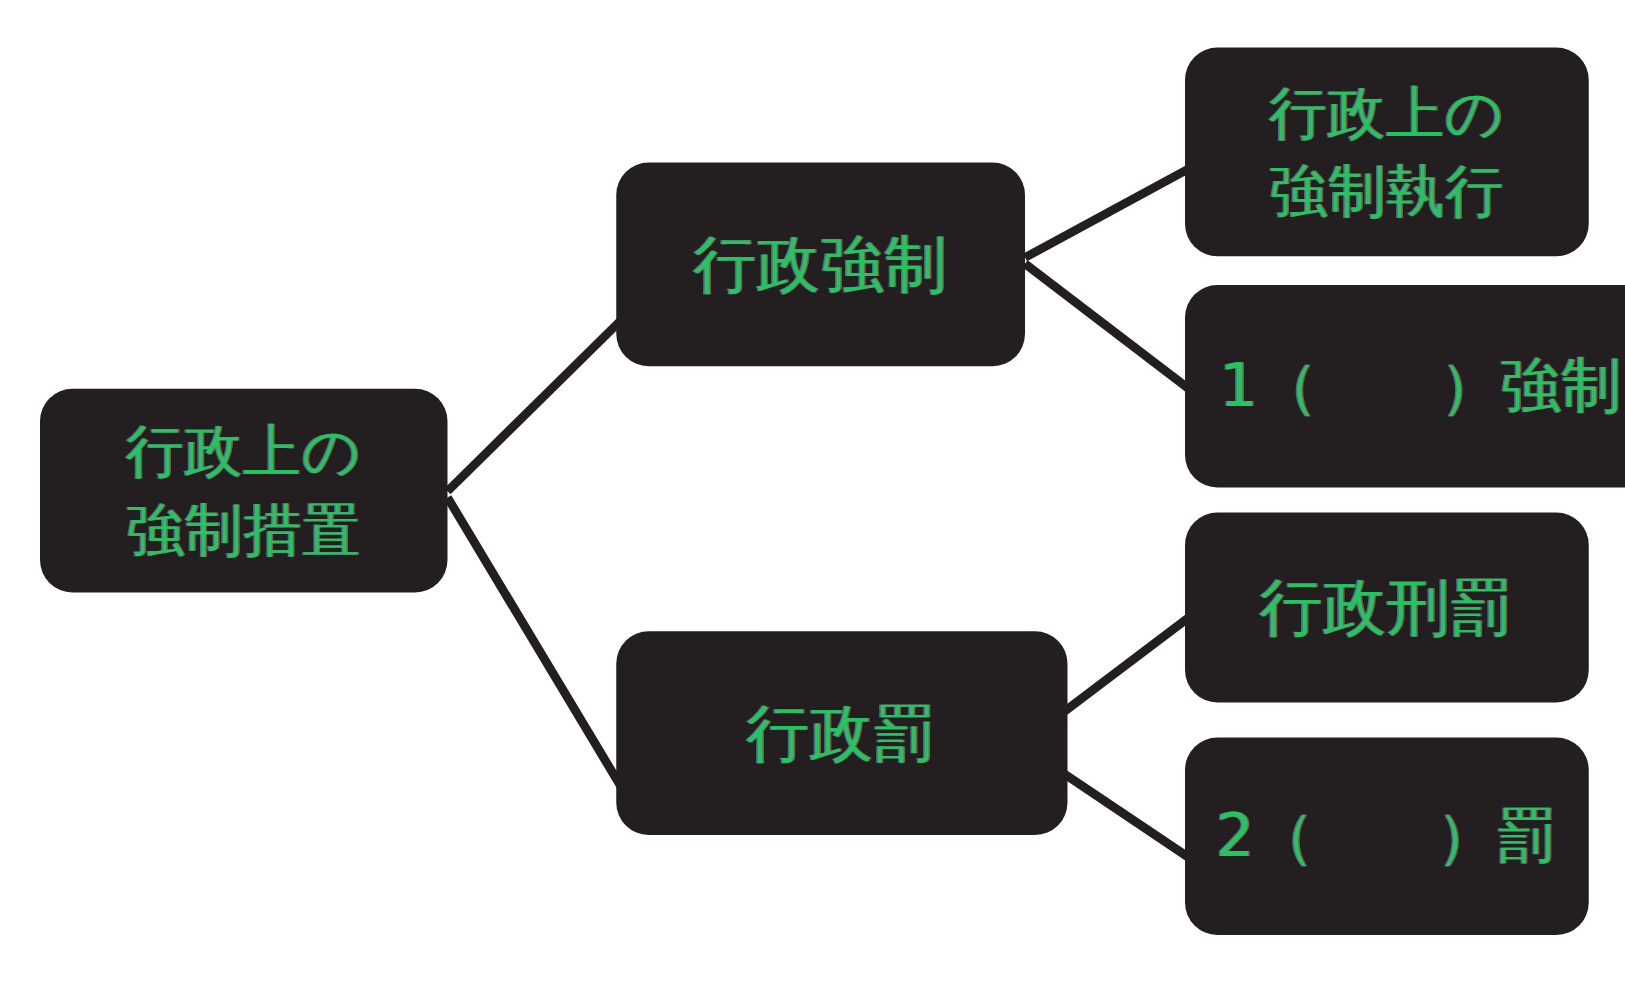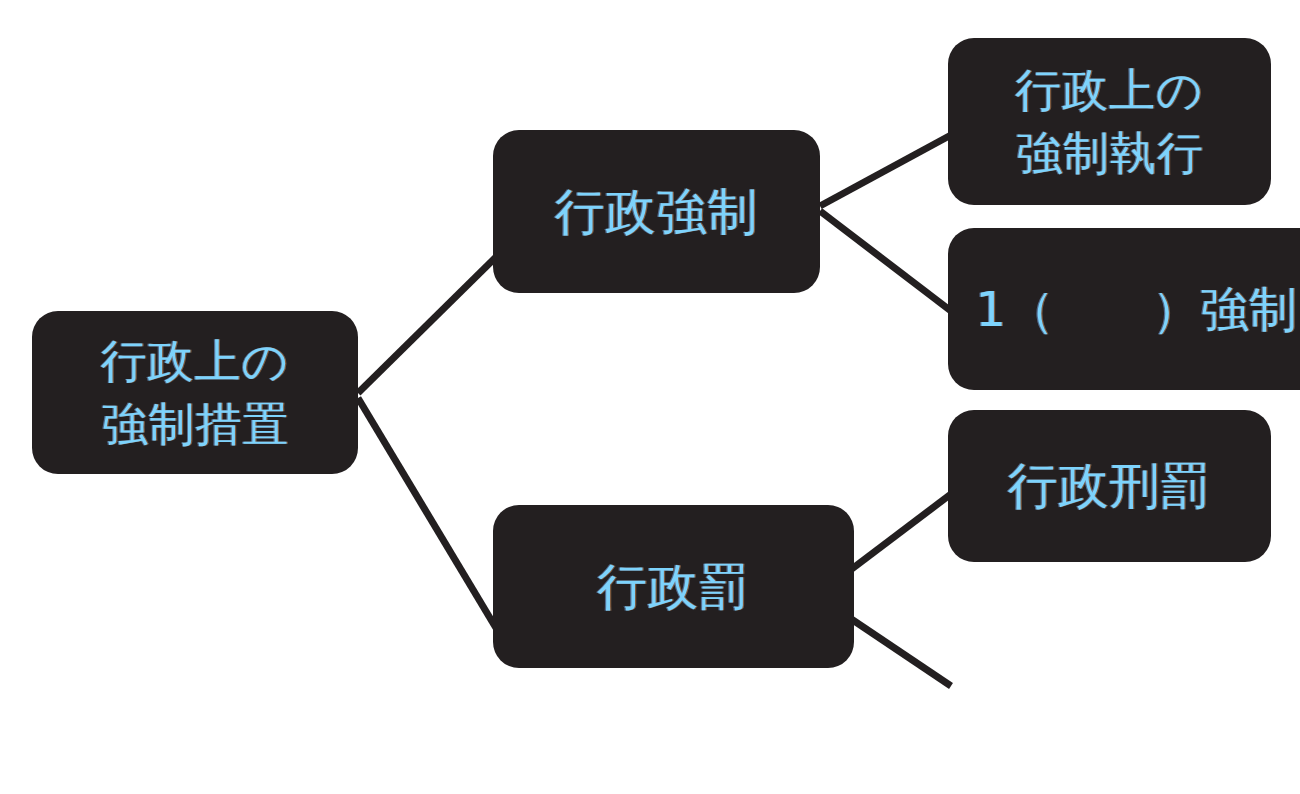--- a/index.html
+++ b/index.html
@@ -27,22 +27,22 @@
     position: absolute;
     background: #231f20;
     border-radius: 26px;
     display: flex;
     align-items: center;
     justify-content: center;
     box-sizing: border-box;
     z-index: 2;
   }
   .node-label {
-    color: #7dd3fc;
-    text-align: right;
+    color: #22c55e;
+    text-align: center;
     white-space: pre-line;
     letter-spacing: 0.02em;
     text-shadow:
       -1.2px 0 0 rgba(120, 170, 235, 0.55),
        1.2px 0 0 rgba(215, 150, 95, 0.50);
   }
   
   .size-lg .node-label {
     font-size: 50px;
     line-height: 1.08;
@@ -109,14 +109,17 @@
   </div>
 
   <div class="node size-blank" id="node-blank1">
     <span class="node-label">1（　　）強制</span>
   </div>
 
   <div class="node size-lg" id="node-keibatsu">
     <span class="node-label">行政刑罰</span>
   </div>
 
+  <div class="node size-blank" id="node-blank2">
+    <span class="node-label">2（　　）罰</span>
+  </div>
 
 </div>
 
 </body></html>

